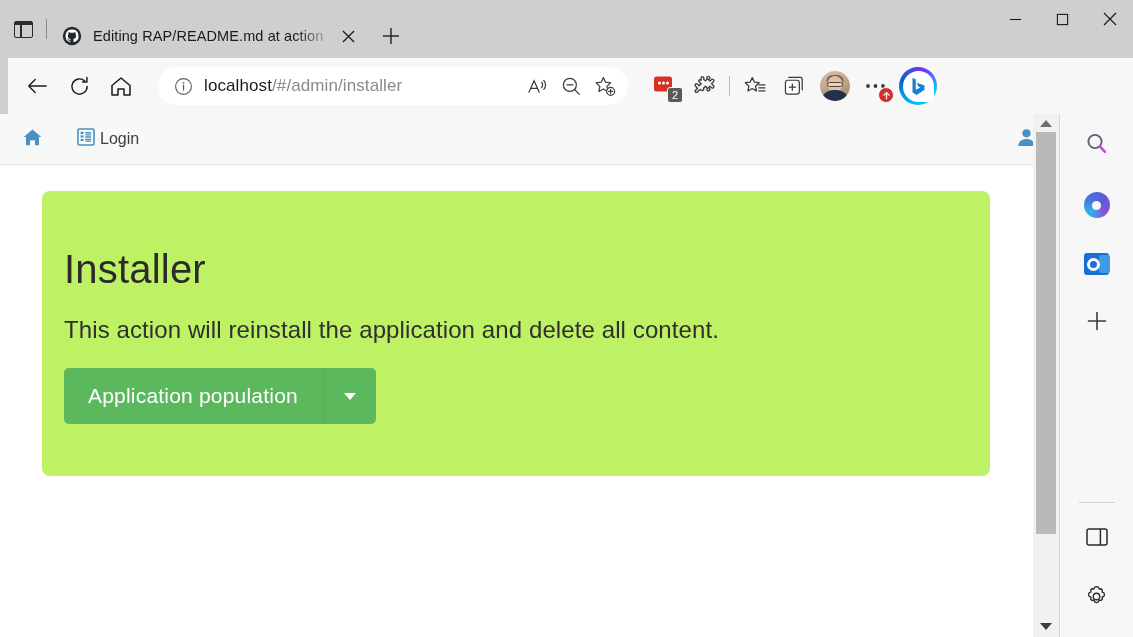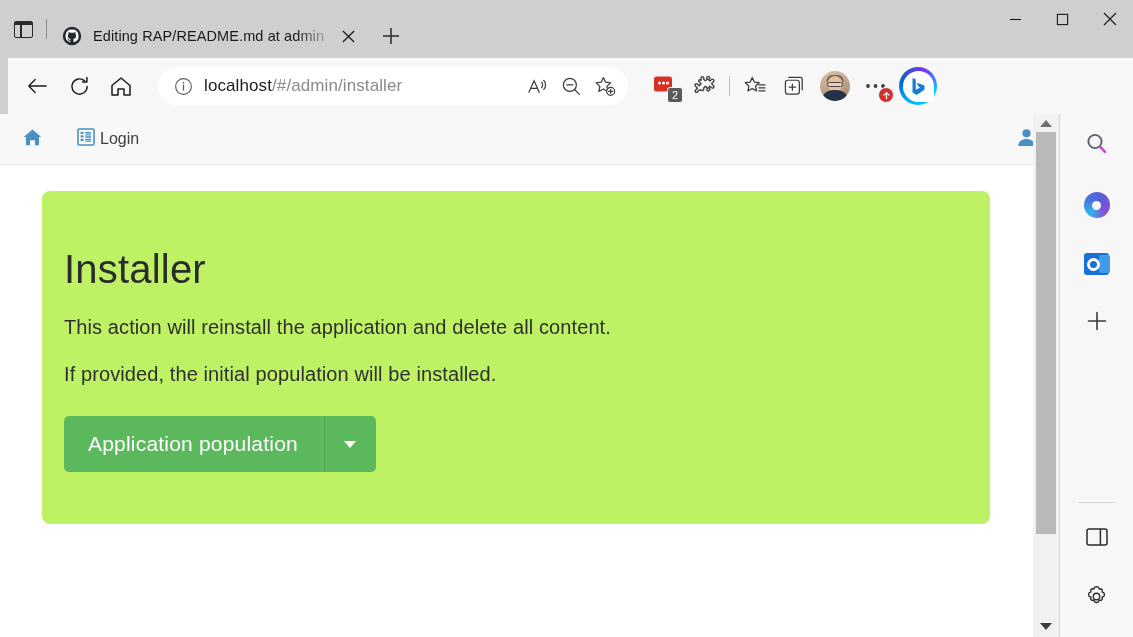--- a/index.html
+++ b/index.html
@@ -104,21 +104,21 @@
   }
   .pn-item { display:flex; align-items:center; gap:5px; margin-right:34px; }
   .pn-label { font-size:16px; color:#404040; }
   .pn-right { margin-left:auto; display:flex; align-items:center; }
 
   .content { padding: 26px 26px 0 42px; }
   .card {
     background:#bef264; border-radius:8px; padding: 56px 40px 52px 22px; width: 948px;
   }
   .card-title { font-size:40px; font-weight:400; color:#2b2b2b; letter-spacing:.2px; margin-bottom: 24px; }
-  .card-text { font-size:20px; color:#2f2f2f; margin-bottom: 24px; letter-spacing:.1px; }
+  .card-text { font-size:24px; color:#2f2f2f; margin-bottom: 24px; letter-spacing:.1px; }
   .card-text.second { margin-bottom: 30px; }
 
   .btn-group { display:inline-flex; align-items:stretch; border-radius:5px; overflow:hidden; }
   .btn-main {
     background:#5cb85c; color:#fff; font-size:21px; padding: 16px 26px 16px 24px;
     border:none; font-family:"Liberation Sans", sans-serif; letter-spacing:.2px;
   }
   .btn-caret {
     background:#5cb85c; width:52px; display:flex; align-items:center; justify-content:center;
     border-left:1px solid #55ab55;
@@ -160,21 +160,21 @@
     </div>
     <div class="tabdivider"></div>
 
     <div class="tab inactive">
       <span class="tab-favicon">
         <svg width="20" height="20" viewBox="0 0 24 24">
             <circle cx="12" cy="12" r="11" fill="#24292f"></circle>
             <path fill="#fff" d="M12 4.2a7.8 7.8 0 0 0-2.47 15.2c.39.07.53-.17.53-.38l-.01-1.33c-2.17.47-2.63-1.04-2.63-1.04-.35-.9-.87-1.14-.87-1.14-.71-.48.05-.47.05-.47.79.05 1.2.81 1.2.81.7 1.19 1.83.85 2.28.65.07-.51.27-.85.5-1.05-1.74-.2-3.56-.87-3.56-3.86 0-.85.3-1.55.8-2.1-.08-.2-.35-.99.08-2.06 0 0 .65-.21 2.14.8a7.4 7.4 0 0 1 3.9 0c1.48-1.01 2.13-.8 2.13-.8.43 1.07.16 1.86.08 2.06.5.55.8 1.25.8 2.1 0 3-1.82 3.66-3.56 3.85.28.24.53.72.53 1.45l-.01 2.15c0 .21.14.46.54.38A7.8 7.8 0 0 0 12 4.2z"></path>
           </svg>
       </span>
-      <span class="tab-title">Editing RAP/README.md at admin</span>
+      <span class="tab-title">Editing RAP/README.md at action</span>
       <span class="tab-close">
         <svg width="13" height="13" viewBox="0 0 14 14">
             <path d="M1 1l12 12M13 1L1 13" stroke="#1b1b1b" stroke-width="1.4" fill="none"></path>
           </svg>
       </span>
     </div>
 
 
     <div class="newtab">
       <svg width="18" height="18" viewBox="0 0 18 18">
@@ -339,21 +339,20 @@
               <path d="M2.4 20c0-4.7 3.9-7.3 8.6-7.3s8.6 2.6 8.6 7.3z" fill="#4a90c2"></path>
             </svg>
         </span>
       </div>
     </div>
 
     <div class="content">
       <div class="card">
         <div class="card-title">Installer</div>
         <div class="card-text">This action will reinstall the application and delete all content.</div>
-        <div class="card-text second">If provided, the initial population will be installed.</div>
         <div class="btn-group">
           <button class="btn-main">Application population</button>
           <div class="btn-caret">
             <span class="caret-dn"></span>
           </div>
         </div>
       </div>
     </div>
   </div>
 

